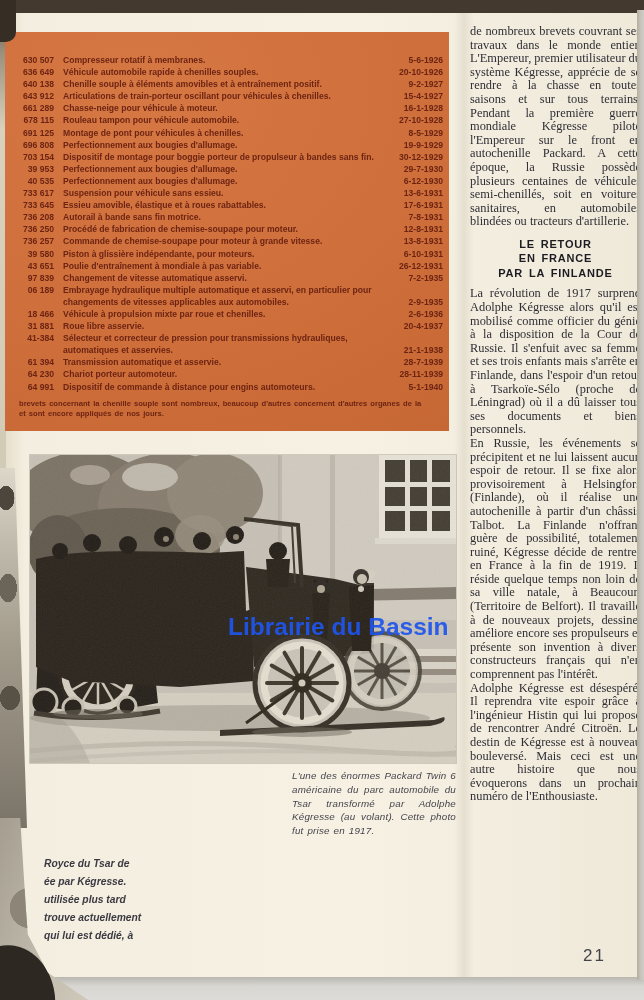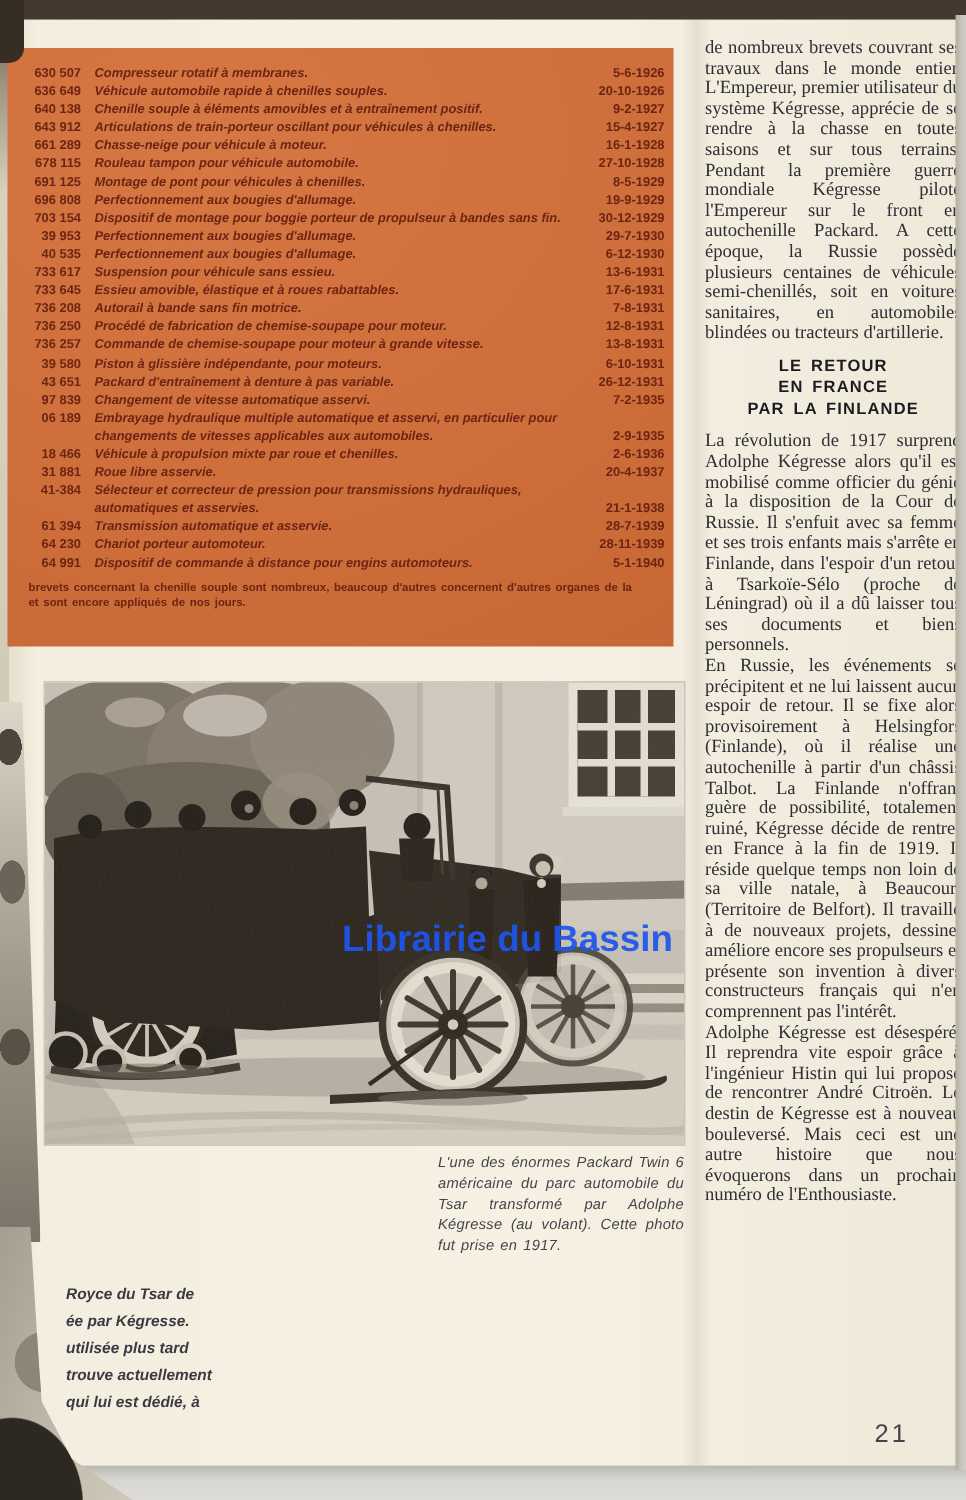--- a/index.html
+++ b/index.html
@@ -19,24 +19,24 @@
 
   
   .page{position:absolute;left:6px;top:13px;width:632px;height:964px;
         background:linear-gradient(90deg,#e6dfcc 0%,#f3eee0 3%,#f6f1e3 55%,#efe9da 100%);}
   .gutter-shadow{position:absolute;left:448px;top:0;width:20px;height:964px;
         background:linear-gradient(90deg,rgba(255,255,255,0),rgba(105,92,70,.10),rgba(255,255,255,0));}
 
   
   .patent-table{position:absolute;left:-1px;top:19px;width:444px;height:399px;overflow:hidden;
         background:radial-gradient(120% 110% at 30% 15%,#d67844 0%,#ce6e3a 60%,#c56734 100%);
-        color:#6d2413;padding:10px 6px 0 14px;}
+        color:#6d2413;padding:22px 6px 0 14px;}
   .prow{display:flex;align-items:flex-start;font-size:8.6px;line-height:12.1px;font-weight:bold;}
   .prow .num{width:44px;text-align:right;padding-right:9px;flex:none;}
-  .prow .desc{flex:1;padding-right:4px;font-style:italic;}
+  .prow .desc{flex:1;padding-right:4px;}
   .prow .date{width:60px;text-align:right;flex:none;align-self:flex-end;}
   .footnote{margin-top:6px;font-size:7.6px;line-height:10.5px;font-weight:bold;word-spacing:1px;}
 
   
   .article{position:absolute;left:464px;top:12px;width:171px;color:#2f2e35;
         font-family:"Liberation Serif",serif;font-size:12.4px;line-height:13.6px;text-align:justify;}
   .article p{margin:0;}
   .heading{margin:8px 0 7px;text-align:center;font-family:"Liberation Sans",sans-serif;
         font-weight:bold;font-size:11px;line-height:14.5px;letter-spacing:.8px;word-spacing:2px;color:#1c1b21;}
 
@@ -185,21 +185,21 @@
           </div>
 
           <div class="prow">
             <span class="num">39 580</span>
             <span class="desc">Piston à glissière indépendante, pour moteurs.</span>
             <span class="date">6-10-1931</span>
           </div>
 
           <div class="prow">
             <span class="num">43 651</span>
-            <span class="desc">Packard d'entraînement à denture à pas variable.</span>
+            <span class="desc">Poulie d'entraînement à mondiale à pas variable.</span>
             <span class="date">26-12-1931</span>
           </div>
 
           <div class="prow">
             <span class="num">97 839</span>
             <span class="desc">Changement de vitesse automatique asservi.</span>
             <span class="date">7-2-1935</span>
           </div>
 
           <div class="prow">

